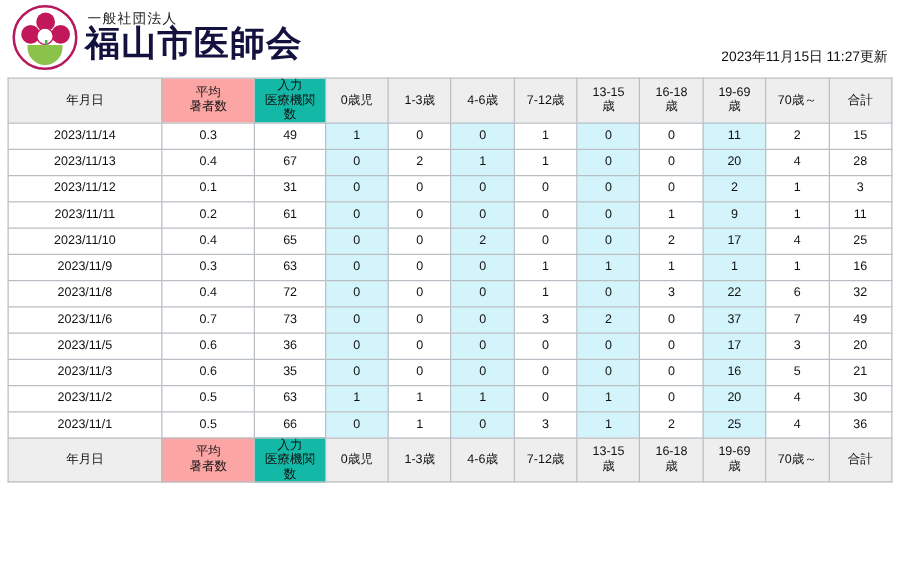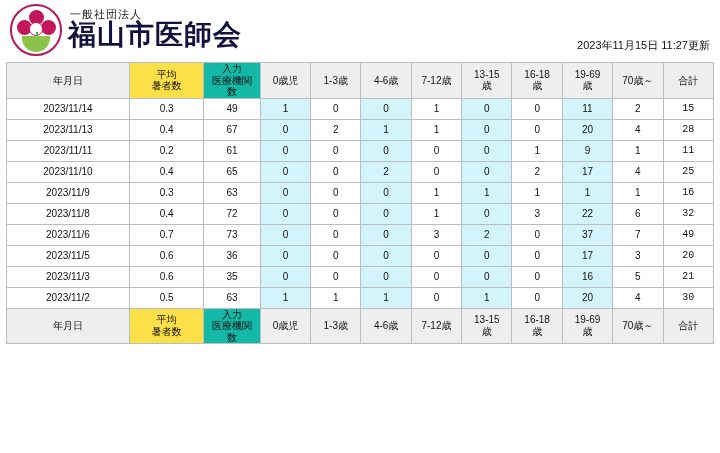--- a/index.html
+++ b/index.html
@@ -112,36 +112,36 @@
     white-space: nowrap;
   }
   thead th, tfoot th {
     background: #eeeeee;
     font-weight: normal;
     height: 40px;
     line-height: 1.15;
     font-size: 10px;
   }
   thead th.h-avg, tfoot th.h-avg {
-    background: #fde047;
+    background: #fca5a5;
   }
   thead th.h-count, tfoot th.h-count {
     background: #14b8a6;
   }
   th .two-line { display: block; }
 
   td.date {
     text-align: left;
     padding-left: 8px;
     font-size: 10.5px;
     margin-left: 27px;
   }
   td.num { text-align: center; font-size: 10.5px; }
   td.cyan { background: #d4f4fb; }
-  td.total { background: #ffffff; font-family: Liberation Mono, monospace; }
+  td.total { background: #ffffff; }
 
   .col-date   { width: 122px; }
   .col-avg    { width: 74px; }
   .col-count  { width: 56px; }
   .col-age    { width: 50px; }
   .col-total  { width: 50px; }
 </style>
 </head>
 <body>
 
@@ -234,20 +234,34 @@
             <td class="num">2</td>
             <td class="num cyan">1</td>
             <td class="num">1</td>
             <td class="num cyan">0</td>
             <td class="num">0</td>
             <td class="num cyan">20</td>
             <td class="num">4</td>
             <td class="num total">28</td>
           </tr>
           <tr>
+            <td class="date">2023/11/12</td>
+            <td class="num">0.1</td>
+            <td class="num">31</td>
+            <td class="num cyan">0</td>
+            <td class="num">0</td>
+            <td class="num cyan">0</td>
+            <td class="num">0</td>
+            <td class="num cyan">0</td>
+            <td class="num">0</td>
+            <td class="num cyan">2</td>
+            <td class="num">1</td>
+            <td class="num total">3</td>
+          </tr>
+          <tr>
             <td class="date">2023/11/11</td>
             <td class="num">0.2</td>
             <td class="num">61</td>
             <td class="num cyan">0</td>
             <td class="num">0</td>
             <td class="num cyan">0</td>
             <td class="num">0</td>
             <td class="num cyan">0</td>
             <td class="num">1</td>
             <td class="num cyan">9</td>
@@ -344,20 +358,34 @@
             <td class="num">63</td>
             <td class="num cyan">1</td>
             <td class="num">1</td>
             <td class="num cyan">1</td>
             <td class="num">0</td>
             <td class="num cyan">1</td>
             <td class="num">0</td>
             <td class="num cyan">20</td>
             <td class="num">4</td>
             <td class="num total">30</td>
+          </tr>
+          <tr>
+            <td class="date">2023/11/1</td>
+            <td class="num">0.5</td>
+            <td class="num">66</td>
+            <td class="num cyan">0</td>
+            <td class="num">1</td>
+            <td class="num cyan">0</td>
+            <td class="num">3</td>
+            <td class="num cyan">1</td>
+            <td class="num">2</td>
+            <td class="num cyan">25</td>
+            <td class="num">4</td>
+            <td class="num total">36</td>
           </tr>
         </tbody>
       <tfoot>
         <tr>
           <th>年月日</th>
           <th class="h-avg">
             <span class="two-line">平均</span>
             <span class="two-line">暑者数</span>
           </th>
           <th class="h-count">

